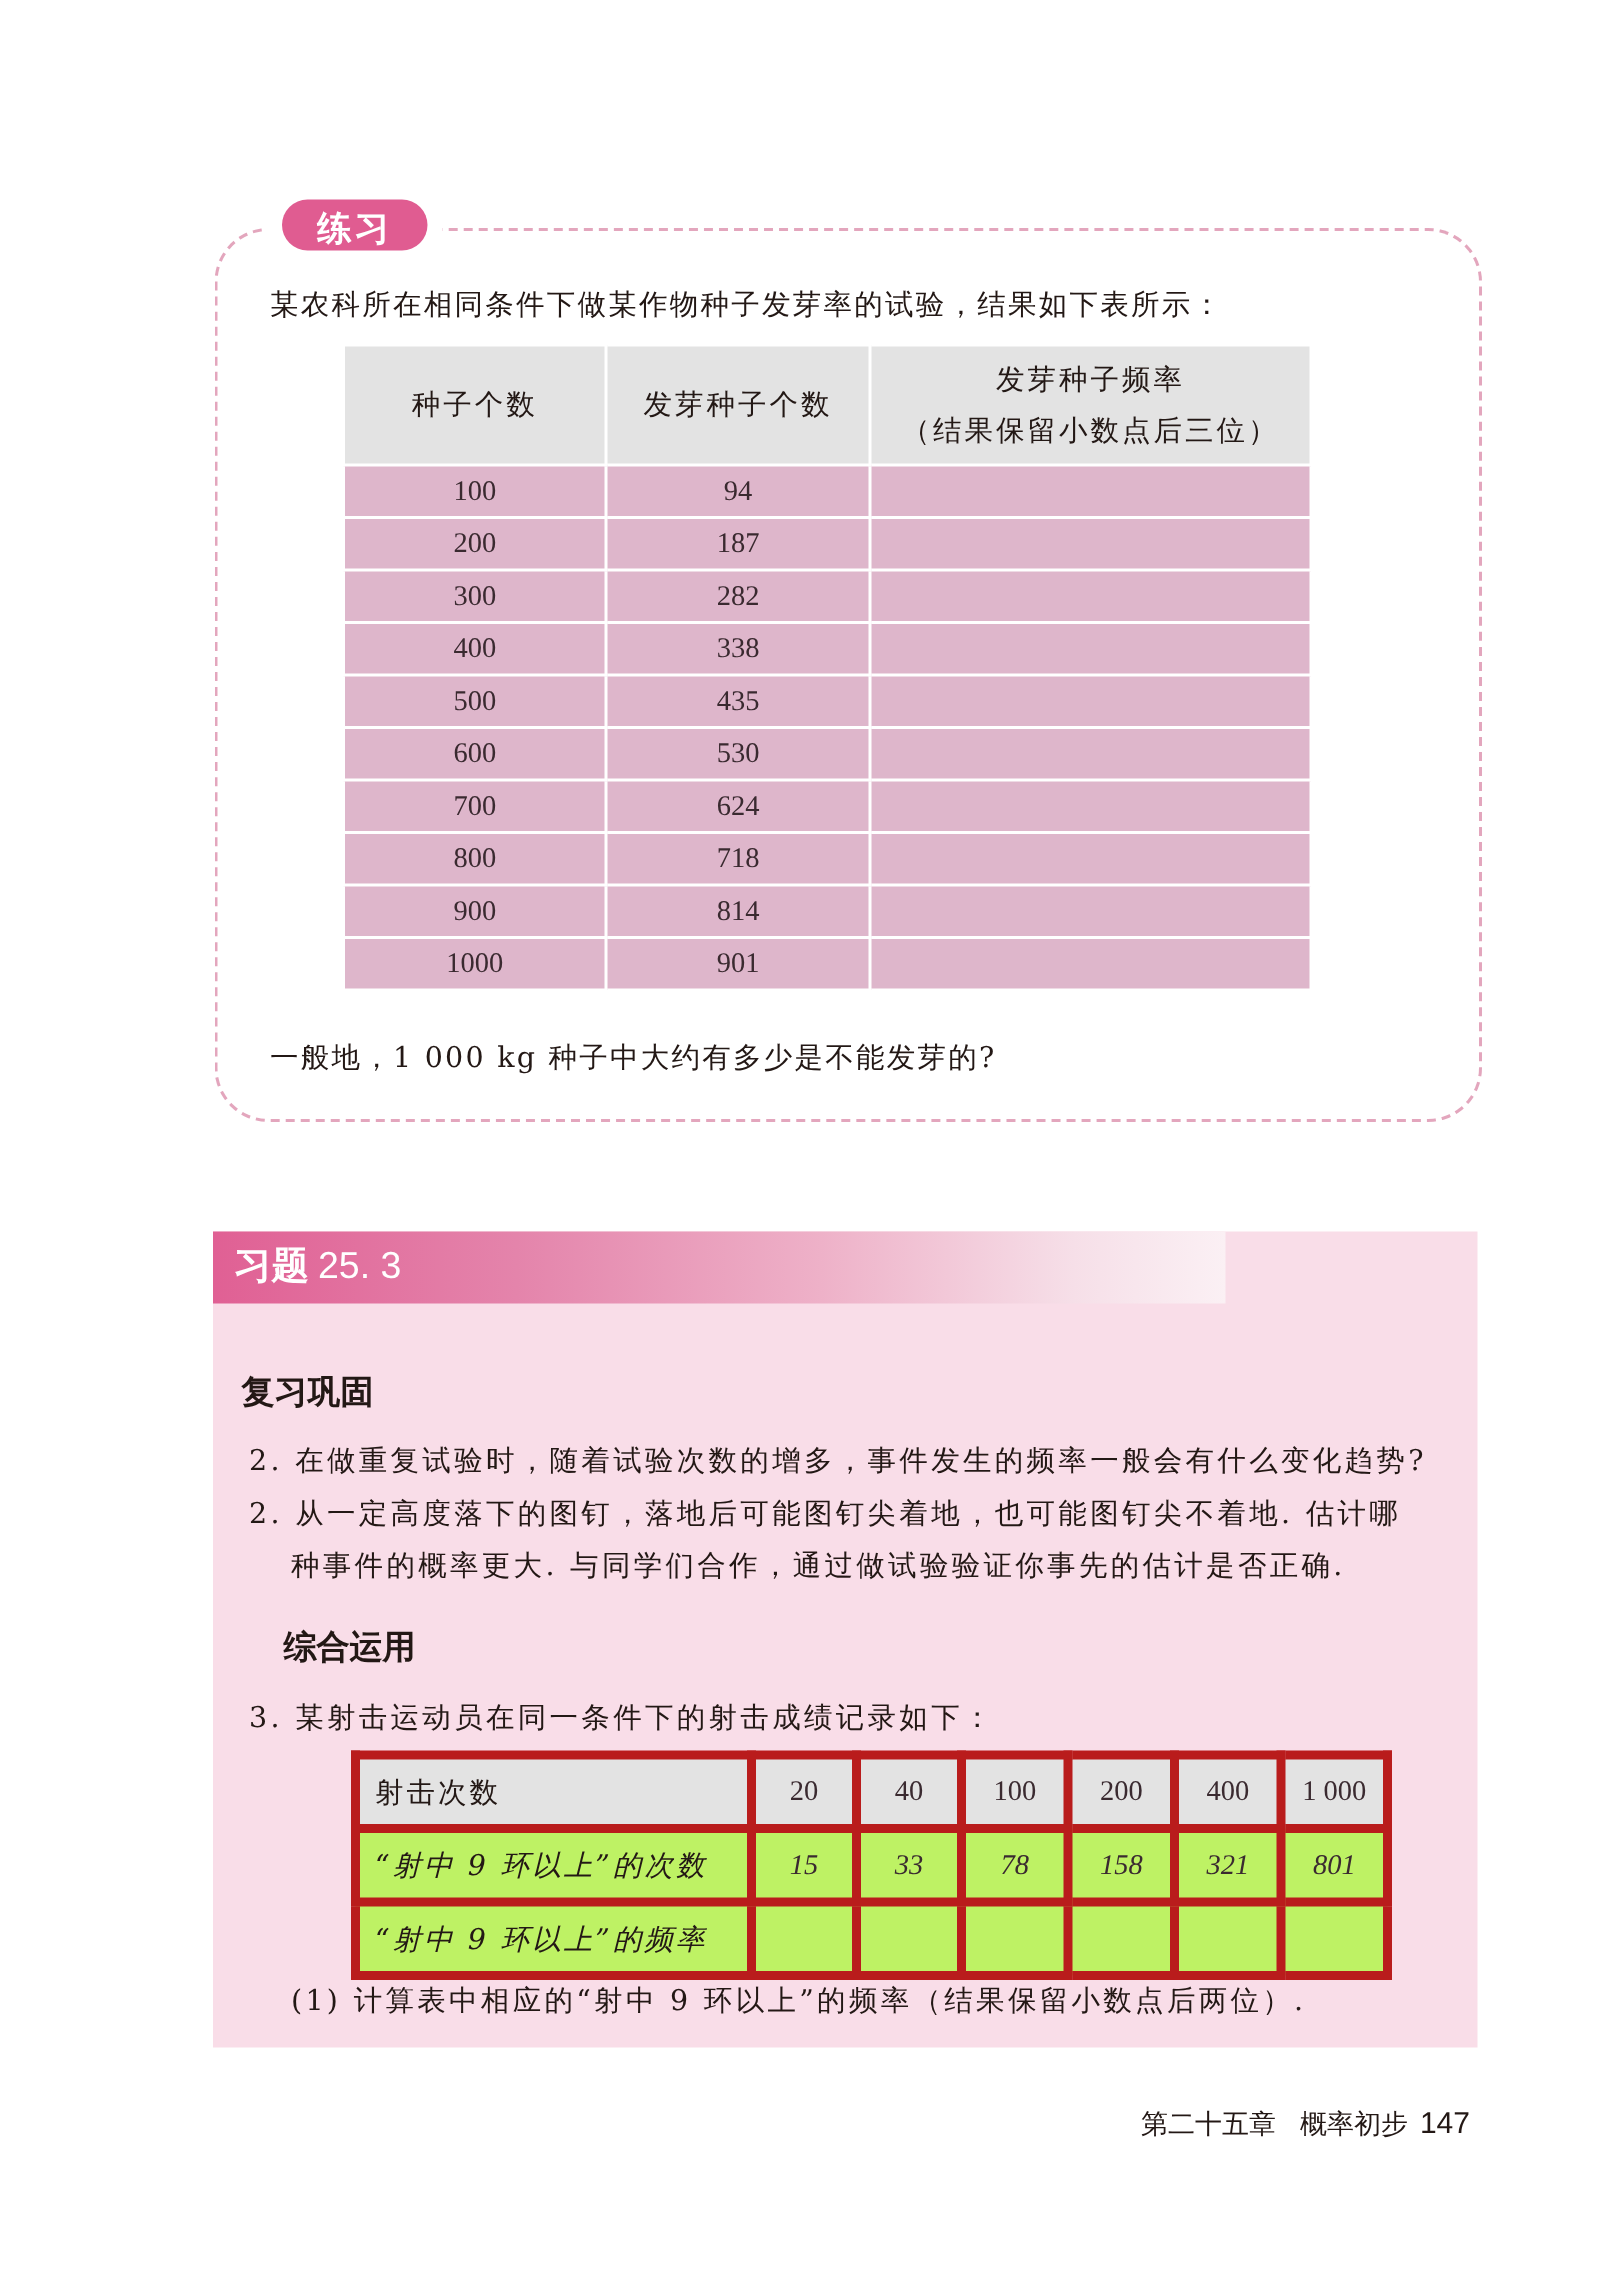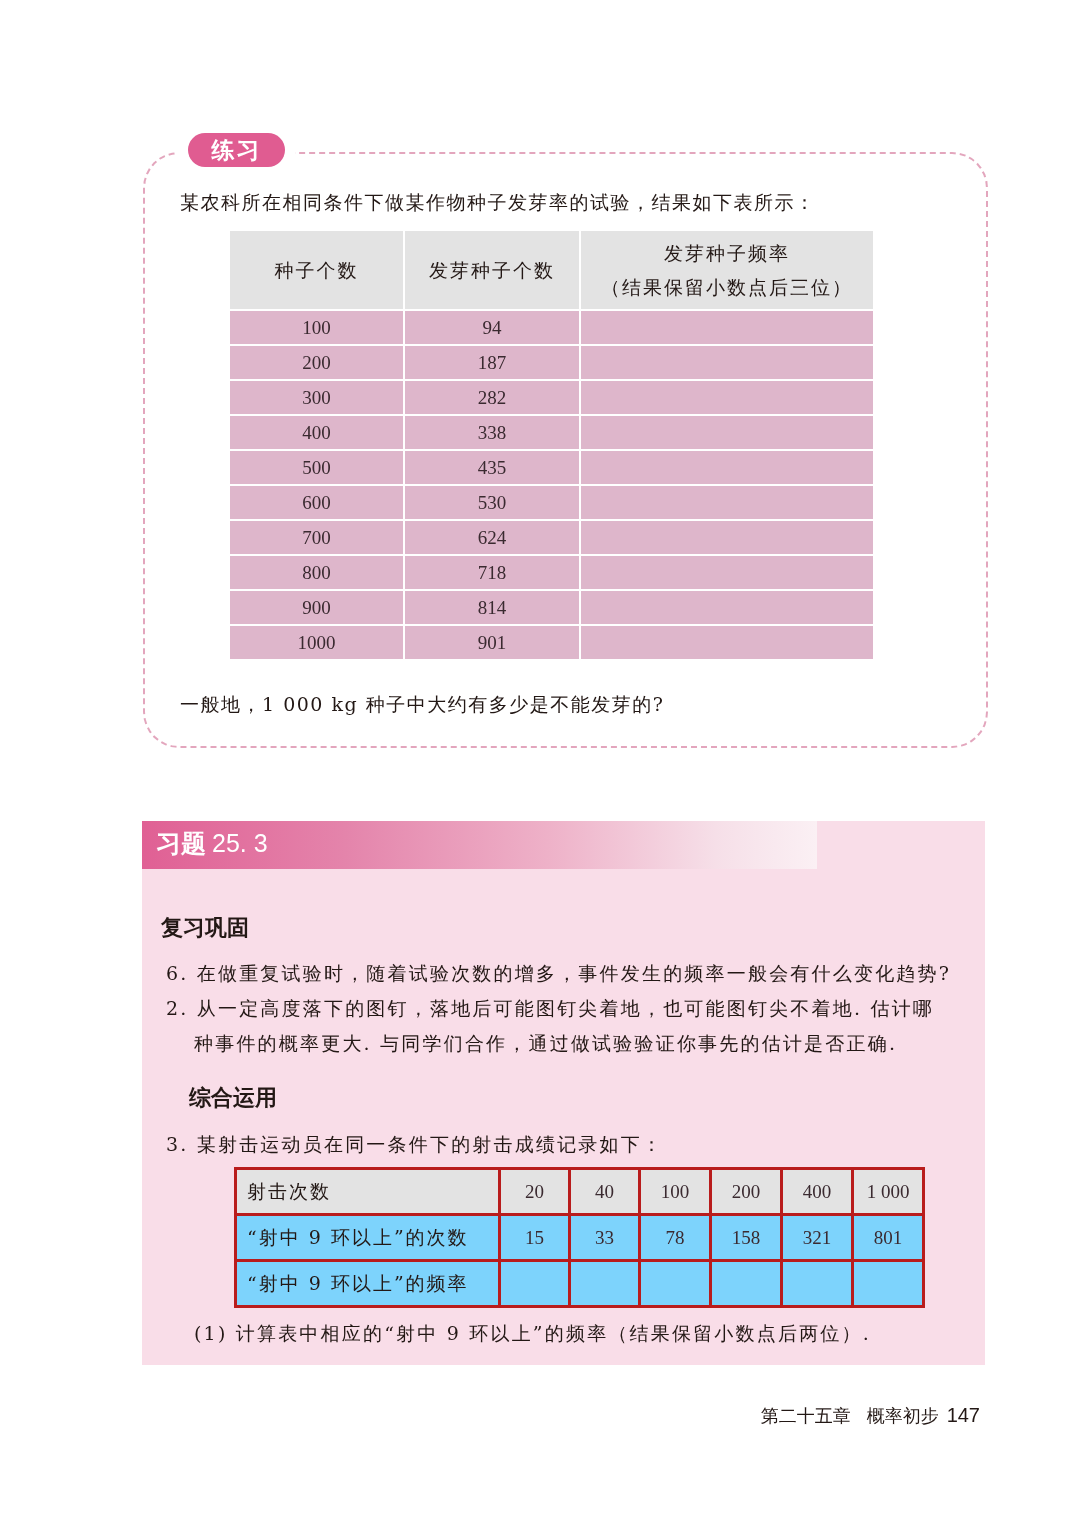--- a/index.html
+++ b/index.html
@@ -9,21 +9,21 @@
       color: #231815;
     }
     
     .practice-box {
       position: absolute; left: 143px; top: 152px; width: 845px; height: 596px;
       border: 2px dashed #e3a6bd; border-radius: 36px; box-sizing: border-box;
     }
     .practice-badge {
       position: absolute; left: 188px; top: 133px; width: 97px; height: 34px;
       background: #e05c91; border-radius: 19px;
-      color: #ffffff; font-family: Liberation Mono, monospace; font-weight: bold;
+      color: #ffffff; font-family: Liberation Sans, sans-serif; font-weight: bold;
       font-size: 23px; line-height: 38px; text-align: center; letter-spacing: 2px;
     }
     .badge-mask {
       position: absolute; left: 178px; top: 145px; width: 117px; height: 14px; background: #fff;
     }
     .practice-intro {
       position: absolute; left: 180px; top: 190px; font-size: 19px; letter-spacing: 1.5px;
       white-space: nowrap;
     }
     .seed-table {
@@ -64,23 +64,23 @@
       position: absolute; font-family: "DejaVu Sans", sans-serif; font-weight: bold;
       font-size: 22px; color: #231815; white-space: nowrap;
     }
     .ex-line {
       position: absolute; font-size: 19px; letter-spacing: 2.2px; white-space: nowrap;
     }
     .shoot-table {
       position: absolute; left: 92px; top: 346px; width: 688px;
       border-collapse: collapse; table-layout: fixed; font-size: 19px;
     }
-    .shoot-table td { border: 3px solid #b91c1c; height: 43px; padding: 0; }
+    .shoot-table td { border: 6px solid #b91c1c; height: 43px; padding: 0; }
     .shoot-table tr.r-head td { background: #e3e3e3; }
-    .shoot-table tr.r-pink td { background: #7dd3fc; }
+    .shoot-table tr.r-pink td { background: #bef264; font-style: italic; }
     .shoot-table td.lbl { text-align: left; padding-left: 10px; letter-spacing: 2px; }
     .shoot-table td.num { text-align: center; font-family: "Liberation Serif", serif; color: #3a2a30; }
 
     .footer {
       position: absolute; right: 100px; top: 1404px; white-space: nowrap;
       font-family: "DejaVu Sans", sans-serif; font-size: 18px; color: #231815;
     }
     .footer .page-num { font-family: "Liberation Sans", sans-serif; font-size: 20px; margin-left: 8px; }
     .footer .chapter-topic { margin-left: 16px; }
   </style>
@@ -167,21 +167,21 @@
 
 <div class="exercise">
   <div class="exercise-header">
     <div class="exercise-title">
       <span class="t-cn">习题</span><span class="t-num">25. 3</span>
     </div>
   </div>
 
 
   <div class="sec-heading" style="left:19px; top:92px;">复习巩固</div>
-  <div class="ex-line" style="left:24px; top:140px;">6. 在做重复试验时，随着试验次数的增多，事件发生的频率一般会有什么变化趋势?</div>
+  <div class="ex-line" style="left:24px; top:140px;">2. 在做重复试验时，随着试验次数的增多，事件发生的频率一般会有什么变化趋势?</div>
   <div class="ex-line" style="left:24px; top:175px;">2. 从一定高度落下的图钉，落地后可能图钉尖着地，也可能图钉尖不着地. 估计哪</div>
   <div class="ex-line" style="left:52px; top:210px;">种事件的概率更大. 与同学们合作，通过做试验验证你事先的估计是否正确.</div>
 
   <div class="sec-heading" style="left:19px; top:262px;margin-left:28px;">综合运用</div>
   <div class="ex-line" style="left:24px; top:311px;">3. 某射击运动员在同一条件下的射击成绩记录如下：</div>
 
   <table class="shoot-table">
     <colgroup>
       <col style="width:264px">
         <col style="width:70px">

